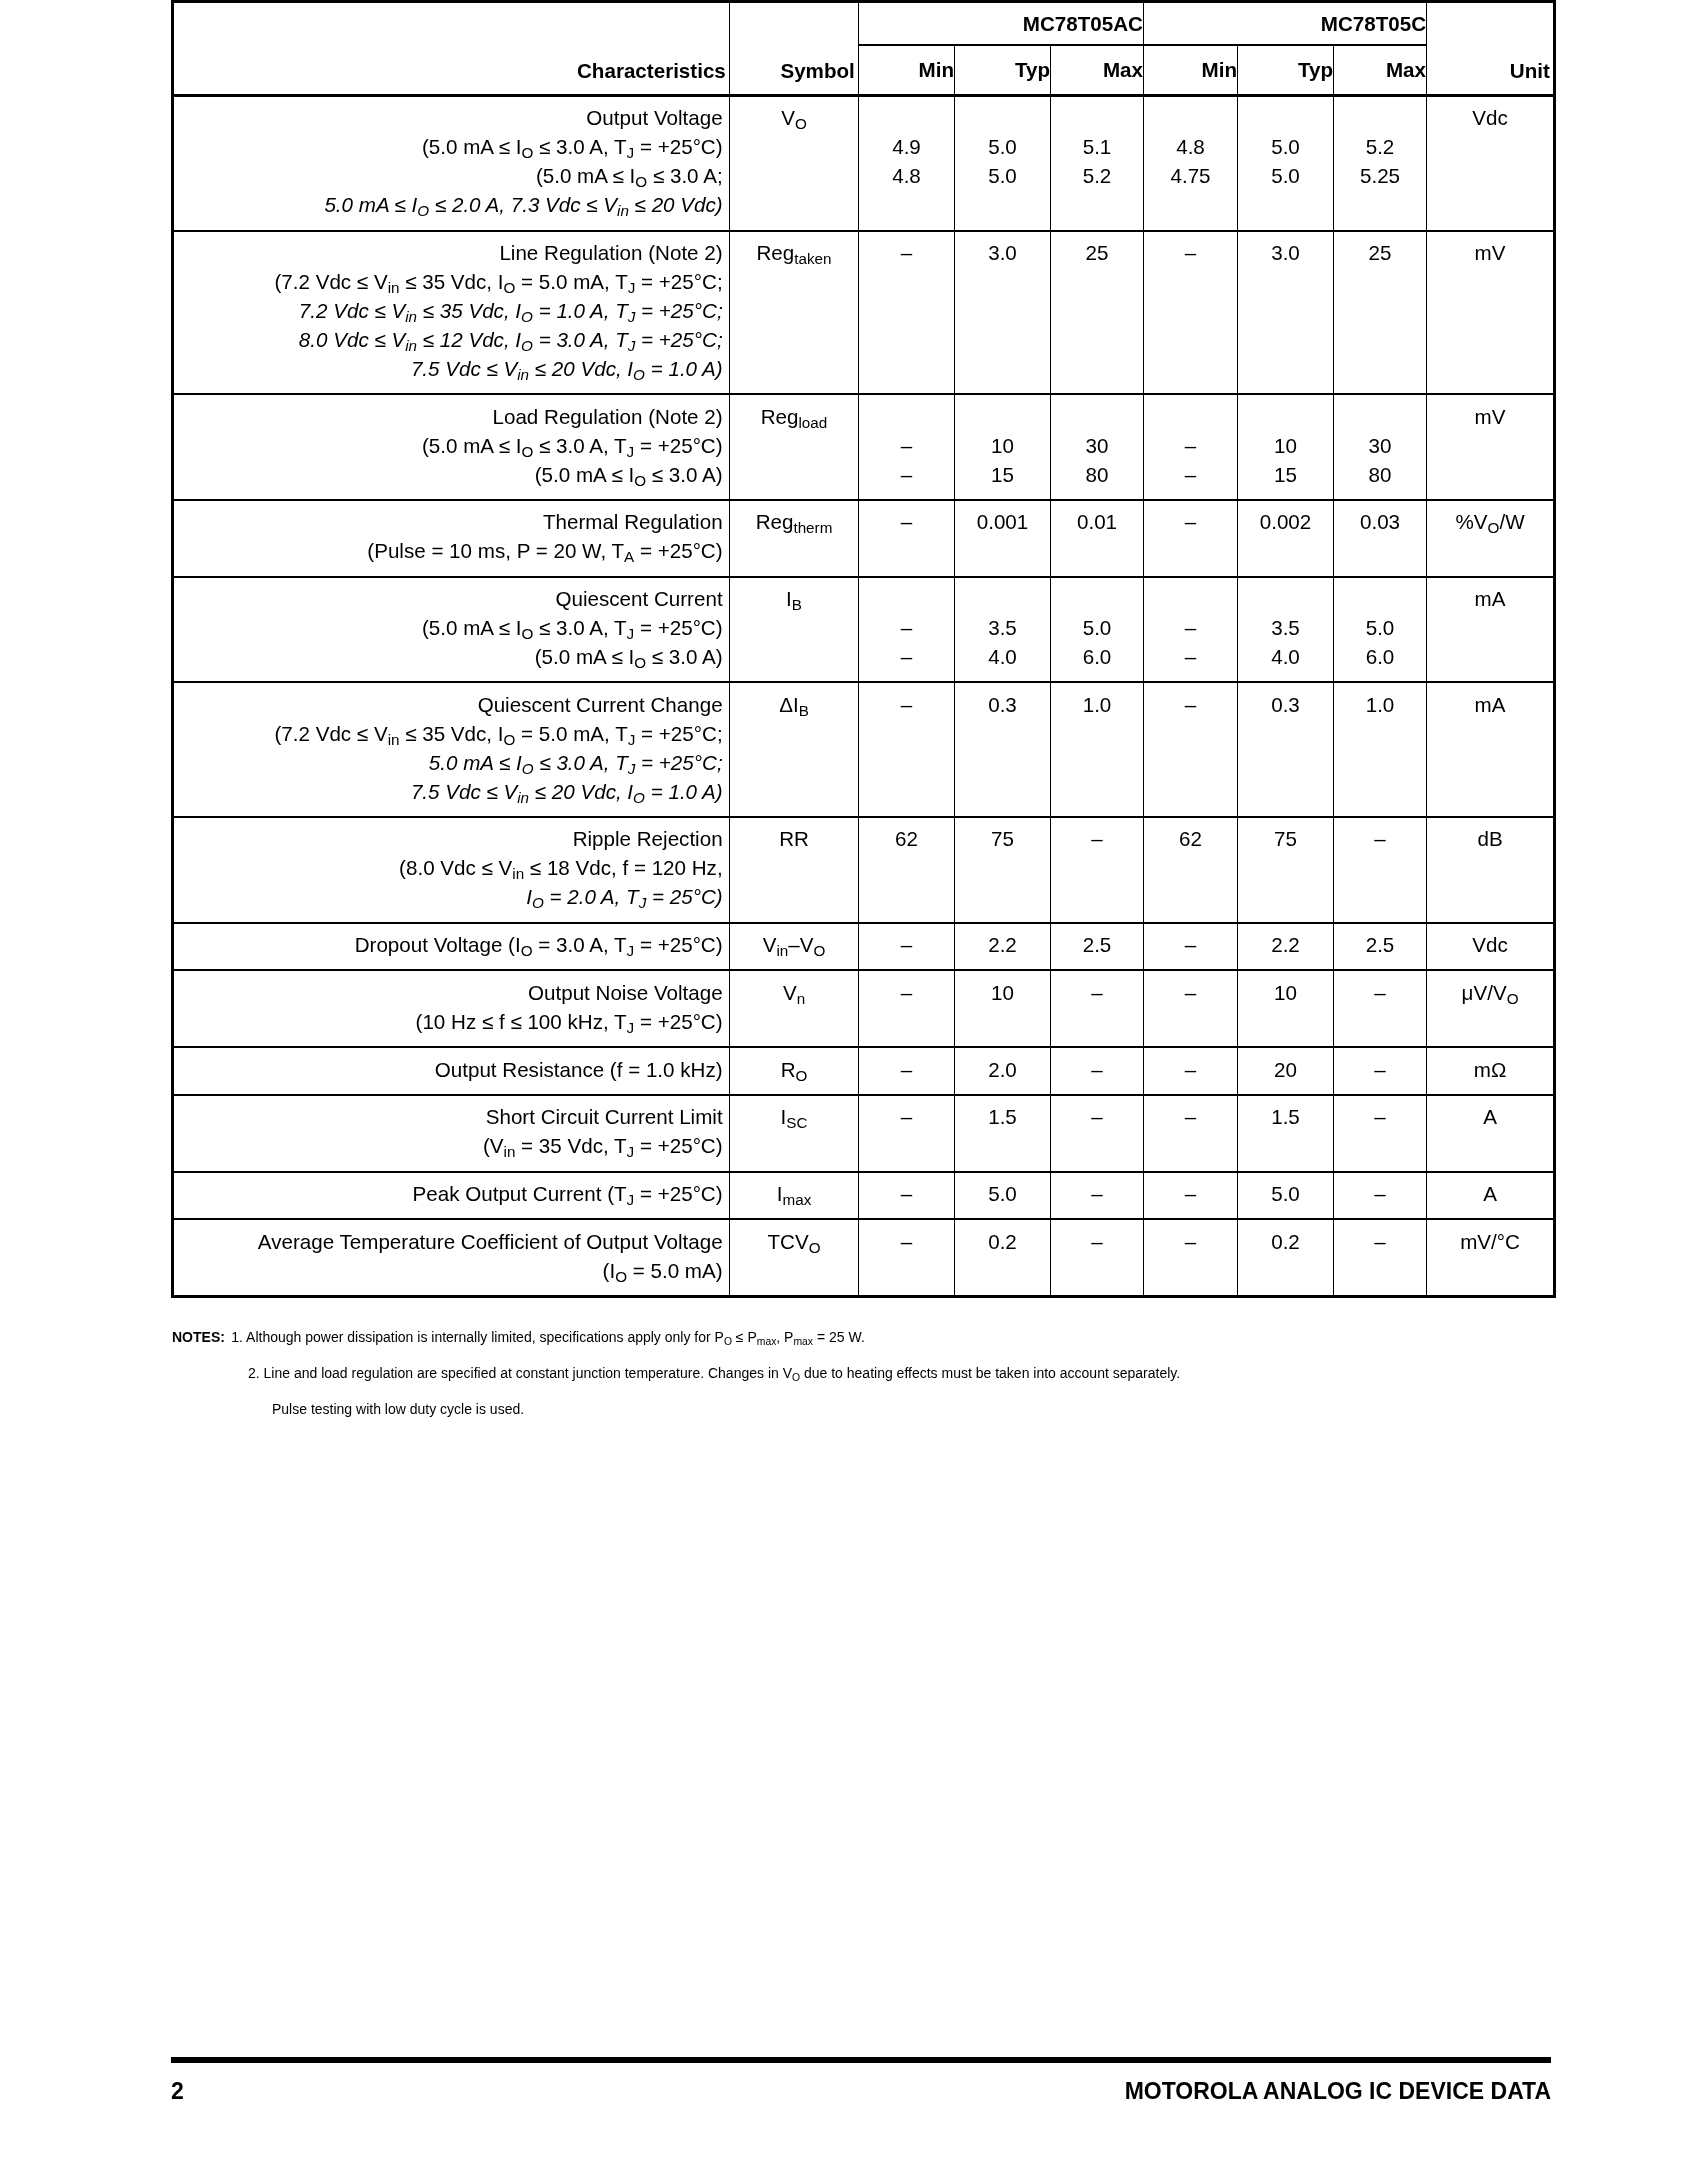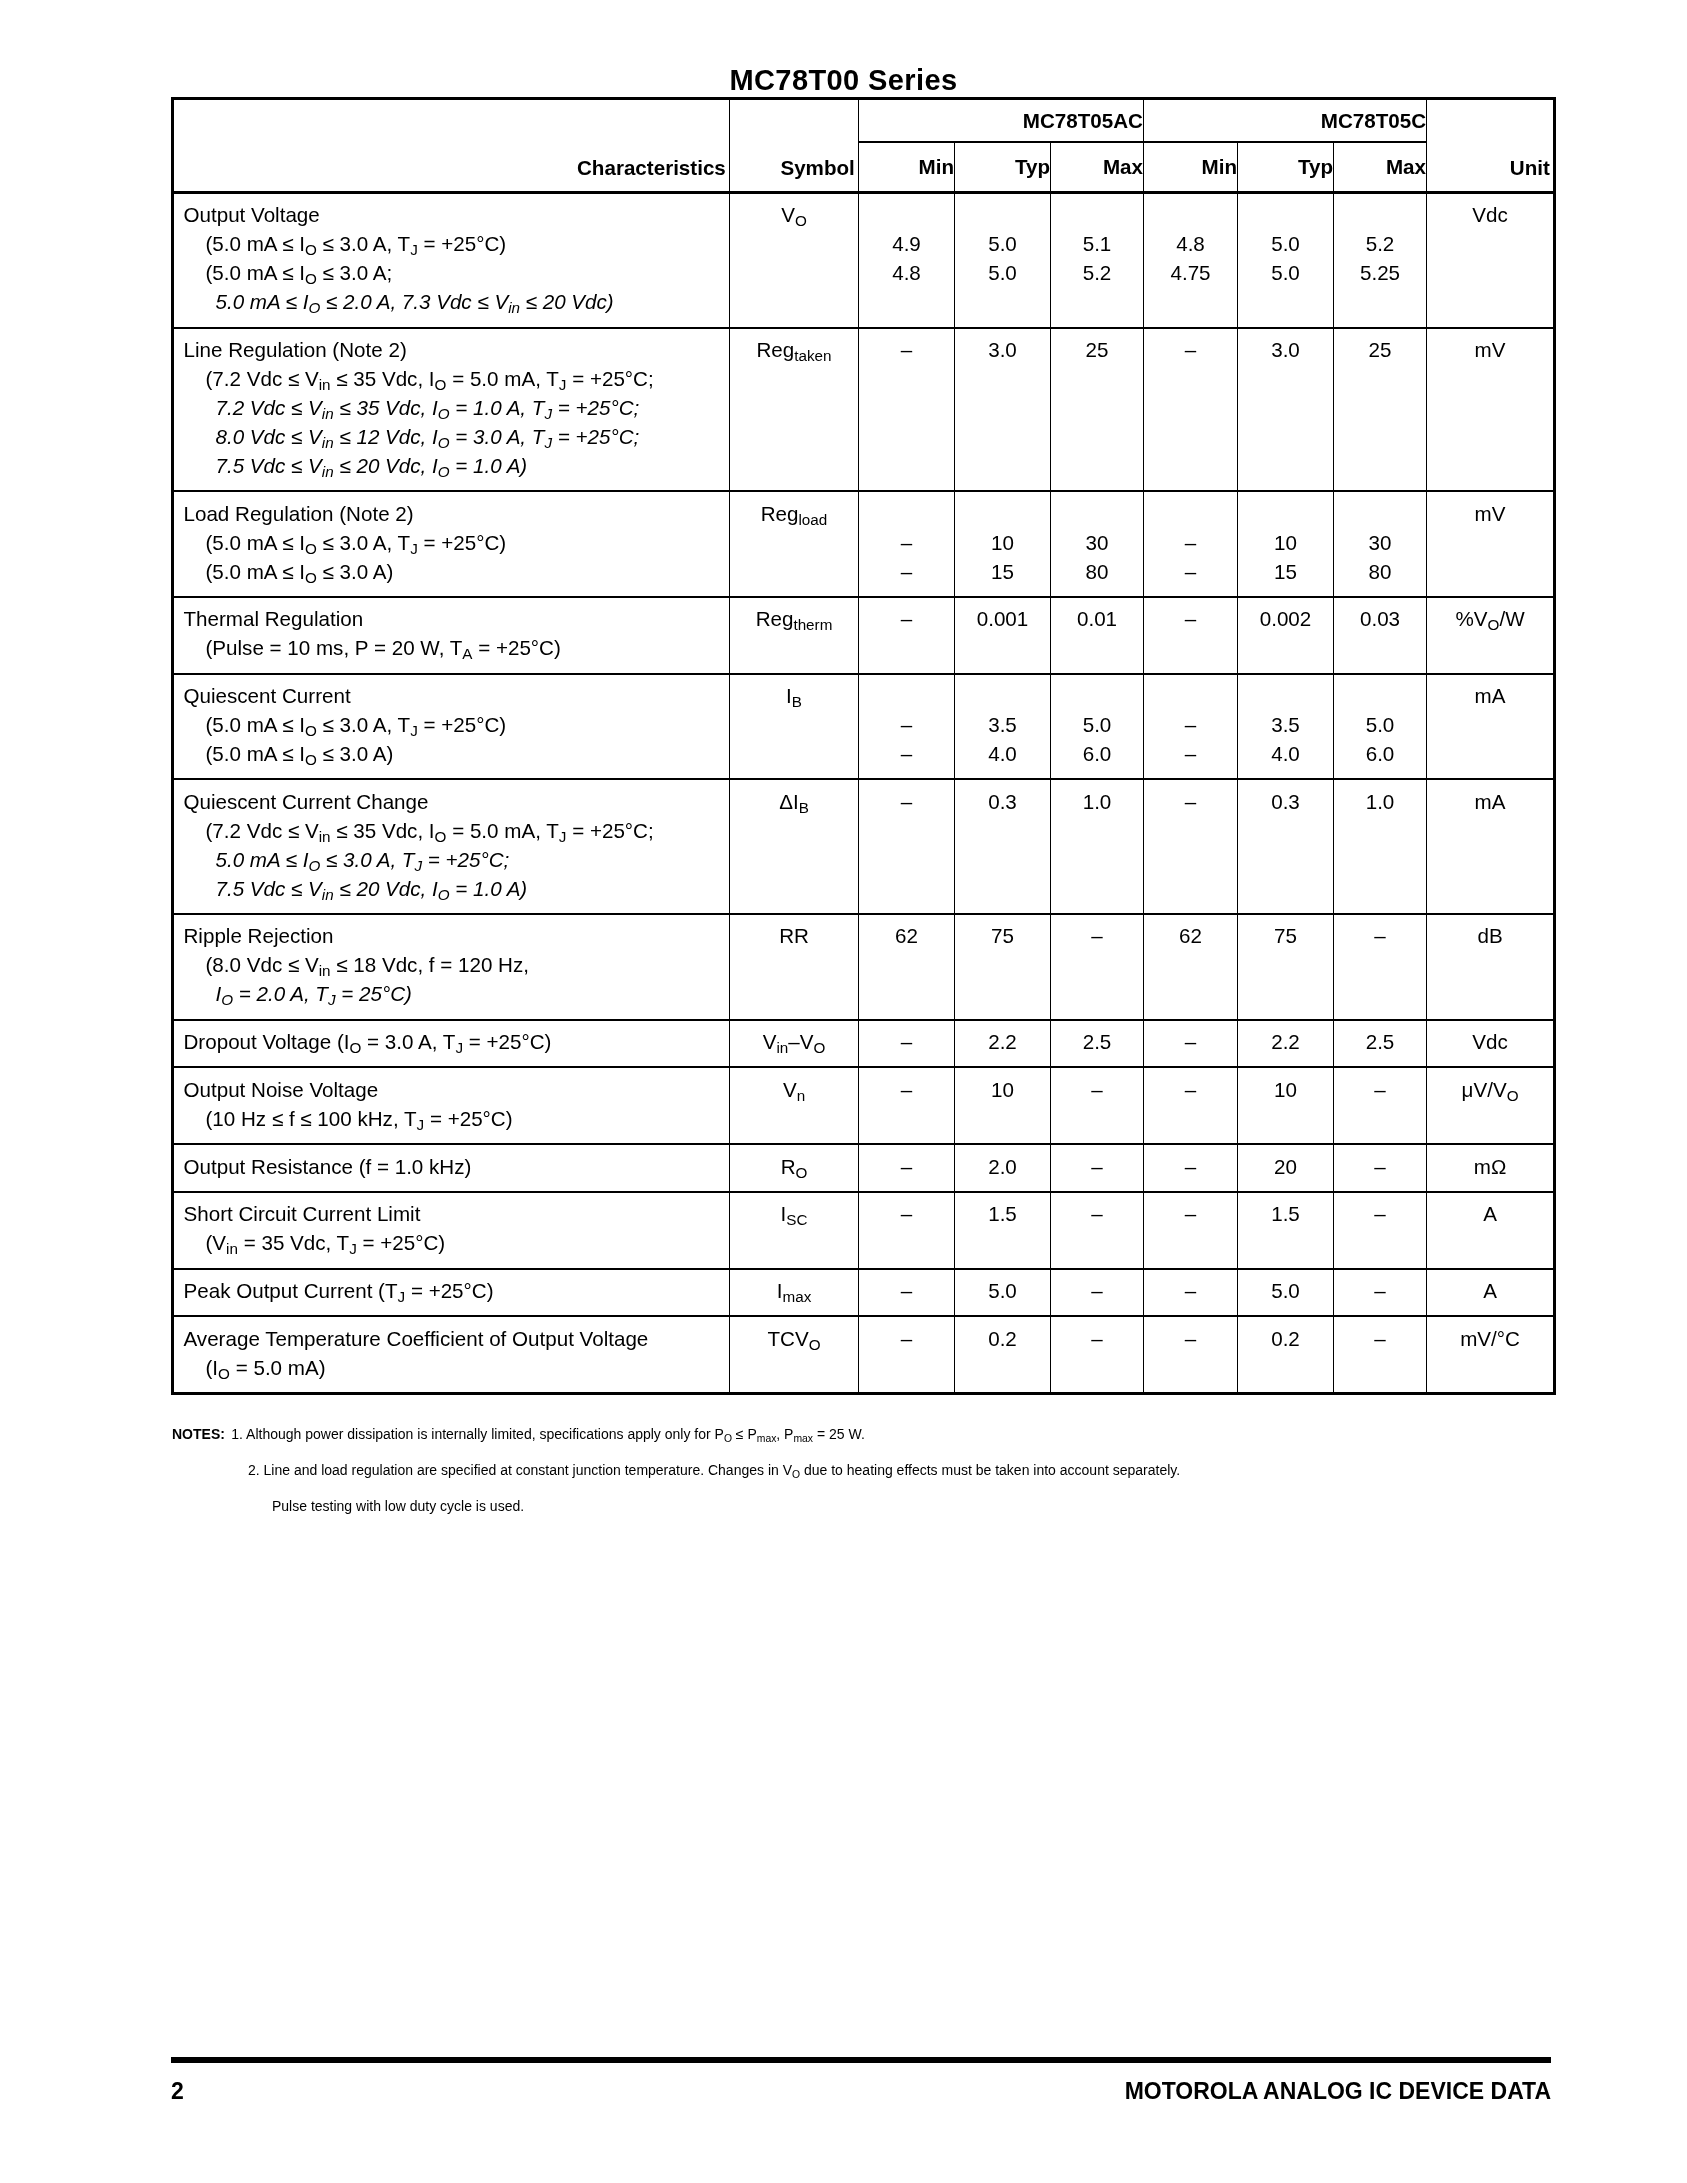--- a/index.html
+++ b/index.html
@@ -54,21 +54,21 @@
   .th-rowspan { vertical-align:bottom; padding:4.8px 3.2px 11px; border-bottom:3.2px solid #000; }
   .th-group   { height:35px; vertical-align:middle; border-bottom:2.4px solid #000; padding:3.2px 0; }
   .hrow2 th   { height:38px; vertical-align:middle; border-bottom:3.2px solid #000; padding:4.8px 0; }
 
   tbody td {
     vertical-align:top;
     font-size:20.6px;
     border-top:2.4px solid #000;
     padding:6.4px 1.6px 10.3px;
   }
-  tbody td.char { text-align:left; padding-left:9.5px; padding-right:6.4px; }
+  tbody td.char { text-align:right; padding-left:9.5px; padding-right:6.4px; }
   tbody td.sym, tbody td.val, tbody td.unit { text-align:center; }
 
   .line { height:29px; line-height:29px; white-space:nowrap; overflow:visible; }
   .ind0 { padding-left:0; }
   .ind1 { padding-left:22px; }
   .ind2 { padding-left:32px;font-style:italic; }
 
   .notes {
     margin:20.6px 0 0 172px;
     width:1429px;
@@ -88,21 +88,20 @@
     width:1380px;
     display:flex; justify-content:space-between; align-items:baseline;
     font-size:23px; font-weight:bold;
   }
 </style>
 </head>
 <body>
 
 <div class="page">
 
-  <h1 class="title">MC78T00 Series</h1>
 
 
   <table class="ec">
     <colgroup>
       <col class="c-char">
         <col class="c-sym">
       <col class="c-v1">
         <col class="c-v2">
         <col class="c-v3">
       <col class="c-v4">

